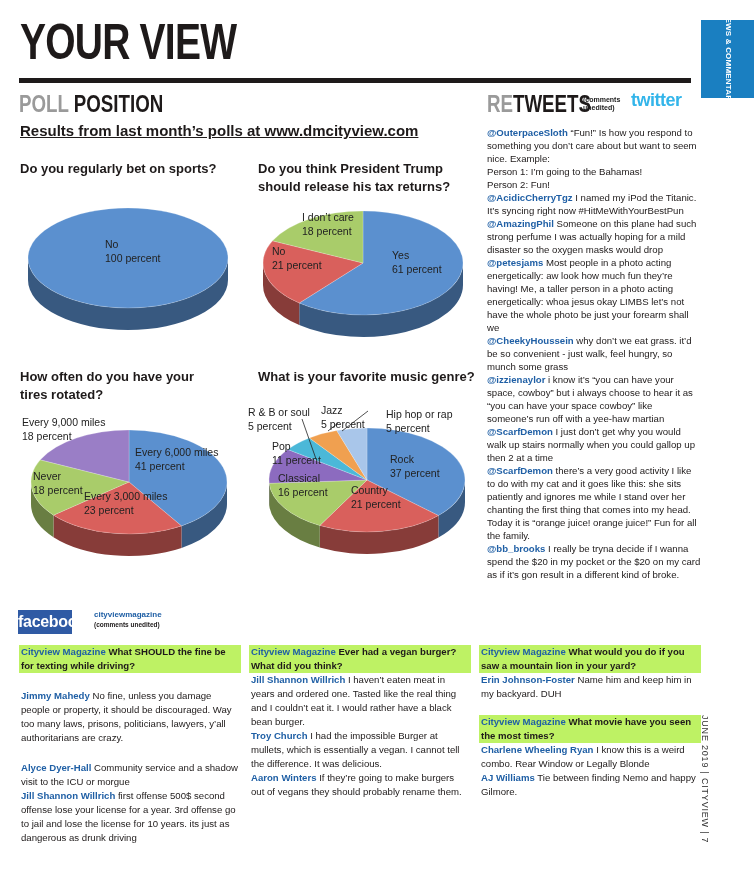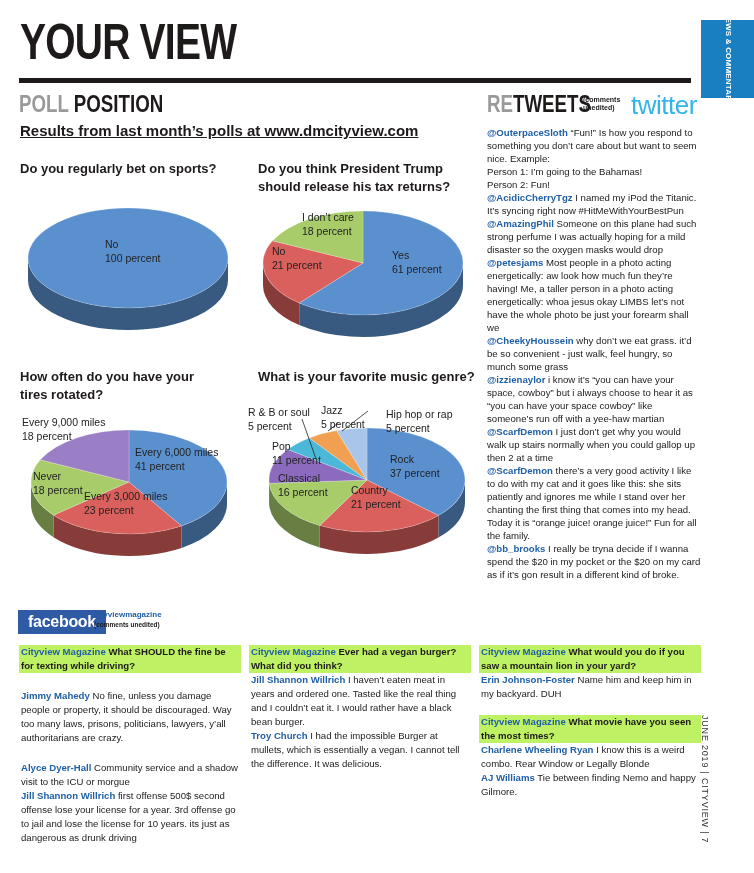--- a/index.html
+++ b/index.html
@@ -12,24 +12,24 @@
   .sec-head { top:90px; font-weight:bold; font-size:24px; line-height:28px; transform:scaleX(0.78); transform-origin:left top; white-space:nowrap; }
   .poll-head { left:19px; }
   .gray { color:#9a9a9a; }
   .dark { color:#1e1a1a; }
   .subhead { left:20px; top:122px; font-weight:bold; font-size:15px; text-decoration:underline; color:#1e1a1a; }
   .q { font-weight:bold; font-size:13px; line-height:18px; color:#1e1a1a; }
   .pie-label { font-size:10.5px; line-height:14px; color:#222; white-space:nowrap; }
   svg.pie { position:absolute; overflow:visible; }
   .rt-head { left:487px; top:90px; }
   .rt-note { left:583px; top:96px; font-size:7px; font-weight:bold; line-height:8px; }
-  .twitter-logo { left:631px; top:90px; color:#33b5ea; font-weight:normal; font-size:26px; letter-spacing:-0.5px; }
+  .twitter-logo { left:631px; top:90px; color:#33b5ea; font-weight:bold; font-size:18px; letter-spacing:-0.5px; }
   .tweets { left:487px; top:126px; width:214px; font-size:9.6px; line-height:13px; color:#1e1a1a; }
   .handle { color:#1f5fa5; font-weight:bold; }
-  .fb-logo { left:18px; top:610px; width:88px; height:24px; background:#2f5aa4; color:#fff; font-weight:bold; font-size:16px; line-height:24px; text-align:center; letter-spacing:-0.3px; }
+  .fb-logo { left:18px; top:610px; width:54px; height:24px; background:#2f5aa4; color:#fff; font-weight:bold; font-size:16px; line-height:24px; text-align:center; letter-spacing:-0.3px; }
   .fb-name { left:94px; top:610px; font-size:8px; font-weight:bold; color:#1f5fa5; }
   .fb-note { left:94px; top:621px; font-size:6.5px; font-weight:bold; color:#1e1a1a; }
   .fb-col { font-size:9.6px; line-height:14px; color:#1e1a1a; }
   .fb-q { background:#bef264; font-weight:bold; padding:0 2px; }
   .fb-q .handle { color:#1f5fa5; }
   .footer { left:700px; top:715px; transform-origin:left top; transform:rotate(90deg) translate(0,-100%); font-size:9px; letter-spacing:0.8px; color:#333; white-space:nowrap; }
 </style>
 </head>
 <body>
 
@@ -181,20 +181,21 @@
 <div class="abs fb-col" id="fb0" style="left:19px;top:645px;width:222px;">
     <div class="fb-q"><span class="handle">Cityview Magazine</span><span> What SHOULD the fine be for texting while driving?</span></div>
     <div style="padding: 16px 2px;"><span class="handle">Jimmy Mahedy</span><span> No fine, unless you damage people or property, it should be discouraged. Way too many laws, prisons, politicians, lawyers, y’all authoritarians are crazy.</span></div>
     <div style="padding: 0px 2px;"><span class="handle">Alyce Dyer-Hall</span><span> Community service and a shadow visit to the ICU or morgue</span></div>
     <div style="padding: 0px 2px;"><span class="handle">Jill Shannon Willrich</span><span> first offense 500$ second offense lose your license for a year. 3rd offense go to jail and lose the license for 10 years. its just as dangerous as drunk driving</span></div>
   </div>
 <div class="abs fb-col" id="fb1" style="left:249px;top:645px;width:222px;">
     <div class="fb-q"><span class="handle">Cityview Magazine</span><span> Ever had a vegan burger? What did you think?</span></div>
     <div style="padding: 0px 2px;"><span class="handle">Jill Shannon Willrich</span><span> I haven’t eaten meat in years and ordered one. Tasted like the real thing and I couldn’t eat it. I would rather have a black bean burger.</span></div>
     <div style="padding: 0px 2px;"><span class="handle">Troy Church</span><span> I had the impossible Burger at mullets, which is essentially a vegan. I cannot tell the difference. It was delicious.</span></div>
+    <div style="padding: 0px 2px;"><span class="handle">Aaron Winters</span><span> If they’re going to make burgers out of vegans they should probably rename them.</span></div>
   </div>
 <div class="abs fb-col" id="fb2" style="left:479px;top:645px;width:222px;">
     <div class="fb-q"><span class="handle">Cityview Magazine</span><span> What would you do if you saw a mountain lion in your yard?</span></div>
     <div style="padding: 0px 2px;"><span class="handle">Erin Johnson-Foster</span><span> Name him and keep him in my backyard. DUH</span></div>
   </div>
 <div class="abs fb-col" id="fb3" style="left:479px;top:715px;width:222px;">
     <div class="fb-q"><span class="handle">Cityview Magazine</span><span> What movie have you seen the most times?</span></div>
     <div style="padding: 0px 2px;"><span class="handle">Charlene Wheeling Ryan</span><span> I know this is a weird combo. Rear Window or Legally Blonde</span></div>
     <div style="padding: 0px 2px;"><span class="handle">AJ Williams</span><span> Tie between finding Nemo and happy Gilmore.</span></div>
   </div>

